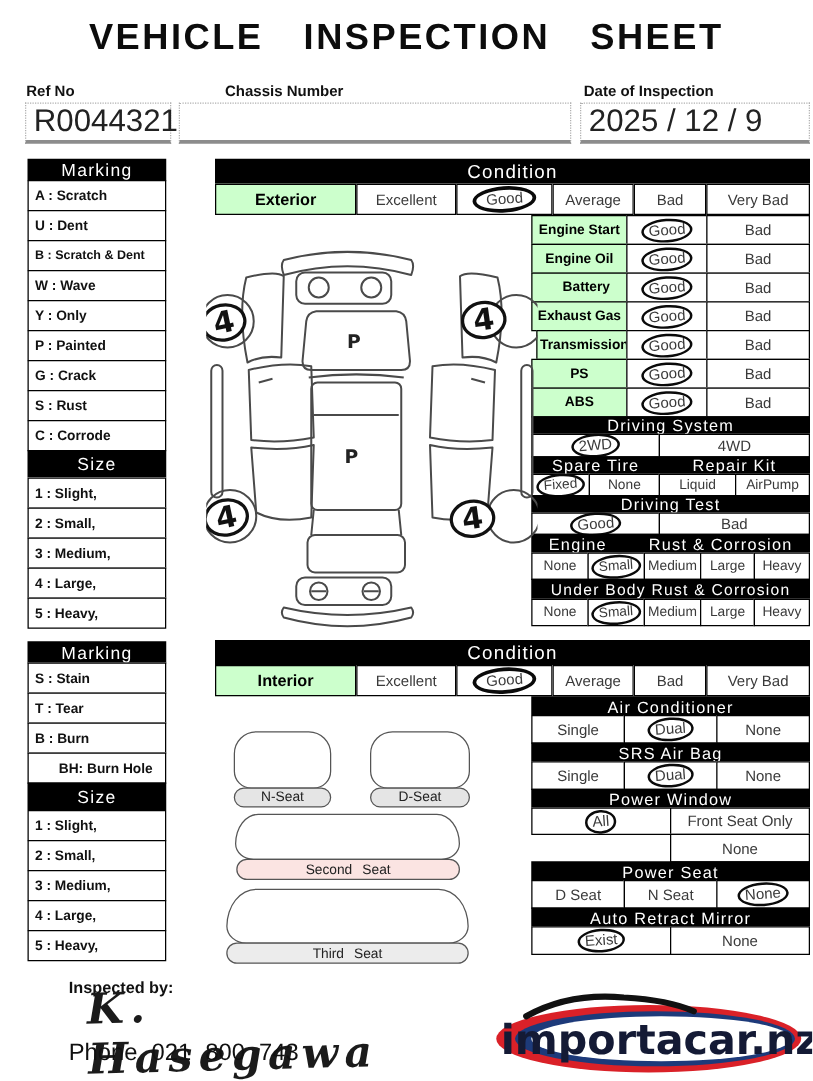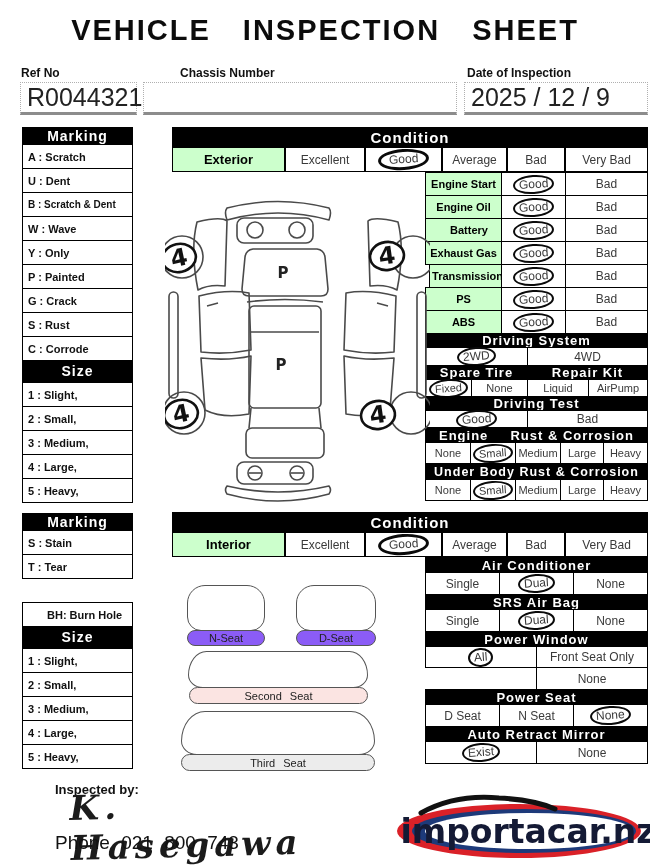--- a/index.html
+++ b/index.html
@@ -1,28 +1,28 @@
 <!DOCTYPE html>
 <html><head>
 <meta charset="utf-8">
 <style>
   html,body{margin:0;padding:0;background:#fff;}
   #sheet{position:relative;width:650px;height:865px;background:#fff;overflow:hidden;
          font-family:"Liberation Sans","DejaVu Sans",sans-serif;color:#111;}
   .abs{position:absolute;box-sizing:border-box;}
-  .bar{background:#000;color:#fff;font-weight:bold;display:flex;align-items:center;justify-content:center;font-size:13px;letter-spacing:1px;}
+  .bar{background:#000;color:#fff;font-weight:normal;display:flex;align-items:center;justify-content:center;font-size:13px;letter-spacing:1px;}
   .cell{border:1px solid #000;background:#fff;display:flex;align-items:center;justify-content:center;font-size:12px;color:#3a3a3a;}
   .glabel{background:#ccffcc;color:#000;font-weight:bold;font-size:11px;}
   .srow{border:1px solid #000;background:#fff;display:flex;align-items:center;padding-left:5px;font-size:11px;font-weight:bold;color:#111;white-space:nowrap;}
   .circ{display:inline-block;border:3px solid #0a0a0a;border-radius:50%;padding:0 8px;line-height:15px;transform:rotate(-4deg);}
   .circ.sm{padding:0 4px;border-width:2.5px;}
   .fieldlabel{font-size:12px;font-weight:bold;color:#111;}
   .fieldbox{border:1px dotted #b0b0b0;border-bottom:3px solid #8c8c8c;background:#fff;display:flex;align-items:center;padding-left:6px;font-size:25px;color:#222;}
   .seatback{border:1.6px solid #555;background:#fff;}
-  .seatlabel{border:1.5px solid #555;background:#8b5cf6;display:flex;align-items:center;justify-content:center;font-size:11px;color:#222;word-spacing:5px;}
+  .seatlabel{border:1.5px solid #555;background:#e5e5e5;display:flex;align-items:center;justify-content:center;font-size:11px;color:#222;word-spacing:5px;}
   .hdr2{display:flex;align-items:center;justify-content:space-between;padding:0 14px;gap:20px;}
   svg text{font-family:"DejaVu Sans",sans-serif;}
 </style>
 </head>
 <body>
 
 <div id="sheet">
 
   <div class="abs" style="left:0;top:14px;width:650px;text-align:center;font-size:29px;font-weight:bold;letter-spacing:2px;word-spacing:22px;color:#0c0c0c;">VEHICLE INSPECTION SHEET</div>
 
@@ -199,20 +199,21 @@
       <ellipse rx="17" ry="14" fill="#fff" stroke="#111" stroke-width="2.6"></ellipse>
       <text text-anchor="middle" dy="8" font-size="24" font-weight="bold" fill="#111">4</text>
     </g>
     <text x="118" y="84" text-anchor="middle" font-size="15" font-weight="600" fill="#222">P</text>
     <text x="116" y="176" text-anchor="middle" font-size="15" font-weight="600" fill="#222">P</text>
   </svg>
 
   <div class="abs bar" style="left:22px;top:513px;width:111px;height:18px;font-size:14px;">Marking</div>
   <div class="abs srow" style="left:22px;top:530px;width:111px;height:25px;">S : Stain</div>
   <div class="abs srow" style="left:22px;top:554px;width:111px;height:25px;">T : Tear</div>
+  <div class="abs srow" style="left:22px;top:578px;width:111px;height:25px;">B : Burn</div>
   <div class="abs srow" style="left:22px;top:602px;width:111px;height:25px;padding-left:24px;">BH: Burn Hole</div>
   <div class="abs bar" style="left:22px;top:626px;width:111px;height:22px;font-size:14px;">Size</div>
   <div class="abs srow" style="left:22px;top:648px;width:111px;height:25px;">1 : Slight,</div>
   <div class="abs srow" style="left:22px;top:672px;width:111px;height:25px;">2 : Small,</div>
   <div class="abs srow" style="left:22px;top:696px;width:111px;height:25px;">3 : Medium,</div>
   <div class="abs srow" style="left:22px;top:720px;width:111px;height:25px;">4 : Large,</div>
   <div class="abs srow" style="left:22px;top:744px;width:111px;height:25px;">5 : Heavy,</div>
 
   <div class="abs bar" style="left:172px;top:512px;width:476px;height:20px;font-size:15px;">Condition</div>
   <div class="abs cell glabel" style="left:172px;top:532px;width:113px;height:25px;font-size:13px;">Interior</div>

